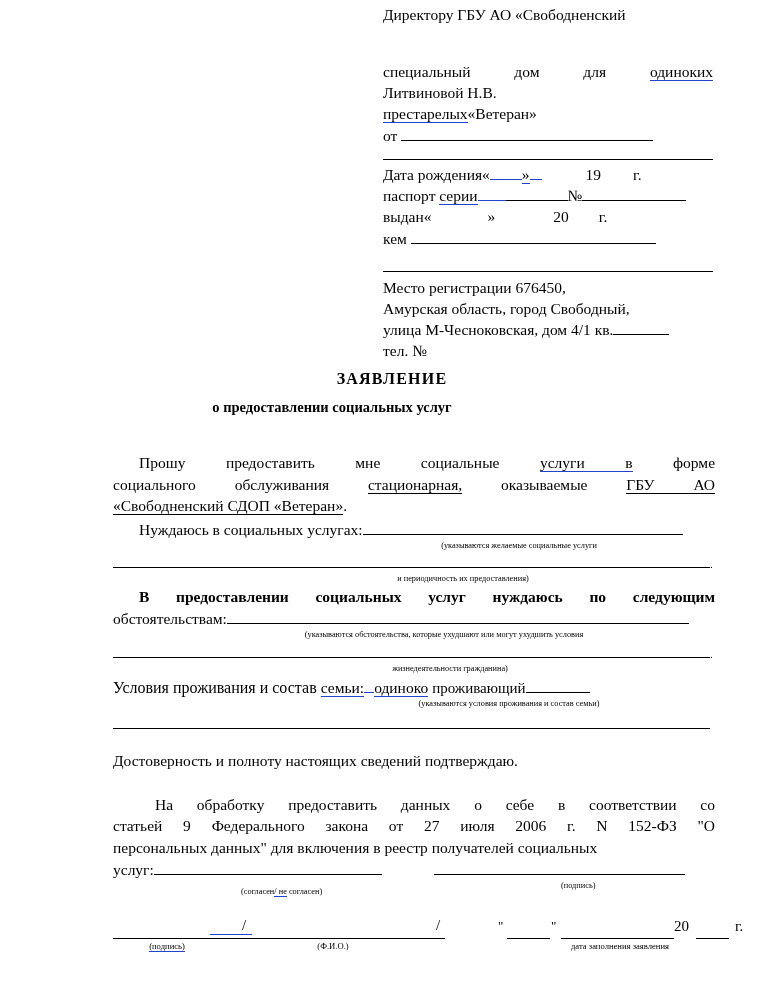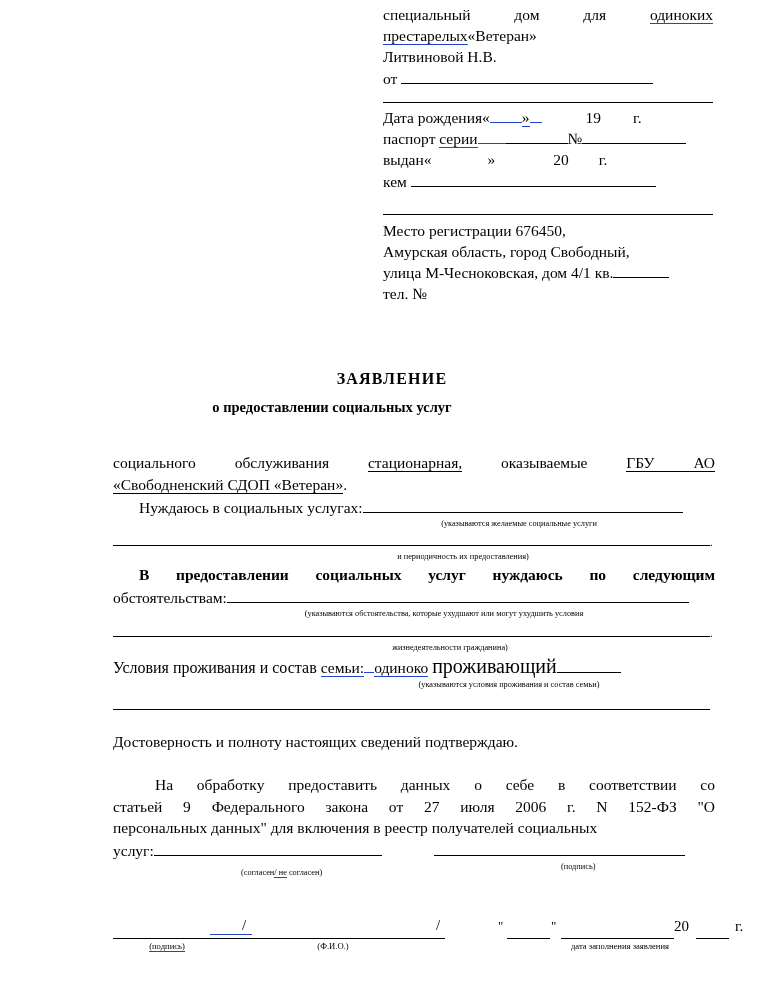--- a/index.html
+++ b/index.html
@@ -151,33 +151,36 @@
     font-size: 15px;
   }
 </style>
 </head>
 <body>
 
 <div class="page">
 
   <div class="header-block">
 
-
     <div class="hdr-par">
-      <span class="jline" style="display:block;"><span>специальный</span>
+      <span class="jline">Директору ГБУ АО «Свободненский</span>
+    </div>
+
+    <div class="hdr-par">
+      <span class="jline" style="display:block;margin-top:36px;"><span>специальный</span>
        <span>дом</span>
        <span>для</span>
        <span class="blue-u">одиноких</span></span>
     </div>
 
+    <div class="hdr-line">Литвиновой Н.В.</div>
+
     <div class="hdr-line">
       <span class="blue-u">престарелых</span><span>«Ветеран»</span>
     </div>
-
-    <div class="hdr-line">Литвиновой Н.В.</div>
 
     <div class="hdr-line">
       <span>от</span>
       <span class="fill" style="width:252px;height:16px;"></span>
     </div>
 
     <div style="height:13px;"></div>
     <hr class="rule">
 
     <div class="hdr-line" style="margin-top:4px;">
@@ -208,20 +211,26 @@
     </div>
     <div class="hdr-line">тел. №</div>
   </div>
 
   <div class="title-main">ЗАЯВЛЕНИЕ</div>
   <div class="title-sub">о предоставлении социальных услуг</div>
 
   <div class="body-block">
 
     <div class="p-just">
+      <span class="jline" style="display:block;"><span style="display:inline-block;width:26px;"></span><span>Прошу</span>
+       <span>предоставить</span>
+       <span>мне</span>
+       <span>социальные</span>
+       <span class="blue-u">услуги в</span>
+       <span>форме</span></span>
 
       <span class="jline" style="display:block;"><span>социального</span>
        <span>обслуживания</span>
        <span class="black-u">стационарная,</span>
        <span>оказываемые</span>
        <span class="black-u">ГБУ АО</span></span>
 
       <span class="jline-end" style="display:block;"><span class="black-u">«Свободненский СДОП «Ветеран»</span><span>.</span></span>
     </div>
 
@@ -250,21 +259,21 @@
     <div class="caption" style="margin-top:1px;padding-left:60px;">(указываются обстоятельства, которые ухудшают   или могут ухудшить условия</div>
 
     <div style="position:relative;margin-top:4px;">
       <span class="fill" style="width:597px;height:13px;"></span><span style="font-size:11px;">.</span>
     </div>
     <div class="caption" style="margin-top:1px;padding-left:72px;">жизнедеятельности гражданина)</div>
 
     <div style="position:relative;margin-top:2px;white-space:nowrap;">
       <span style="font-size:16px;">Условия проживания и состав</span>
       <span class="blue-u" style="font-size:15.5px;">семьи:</span><span class="fill-blue" style="width:10px;height:15px;"></span><span class="blue-u" style="font-size:15.5px;">одиноко</span>
-      <span style="font-size:20px;">проживающий</span><span class="fill" style="width:64px;height:16px;"></span>
+      <span style="font-size:15px;">проживающий</span><span class="fill" style="width:64px;height:16px;"></span>
     </div>
     <div class="caption" style="margin-top:1px;padding-left:190px;">(указываются условия проживания   и состав семьи)</div>
 
     <div style="position:relative;margin-top:6px;">
       <span class="fill" style="width:597px;height:13px;"></span>
     </div>
 
     <div class="p-just" style="margin-top:17px;font-size:15.5px;">Достоверность и полноту настоящих сведений подтверждаю.</div>
 
     <div class="p-just" style="margin-top:22px;">

